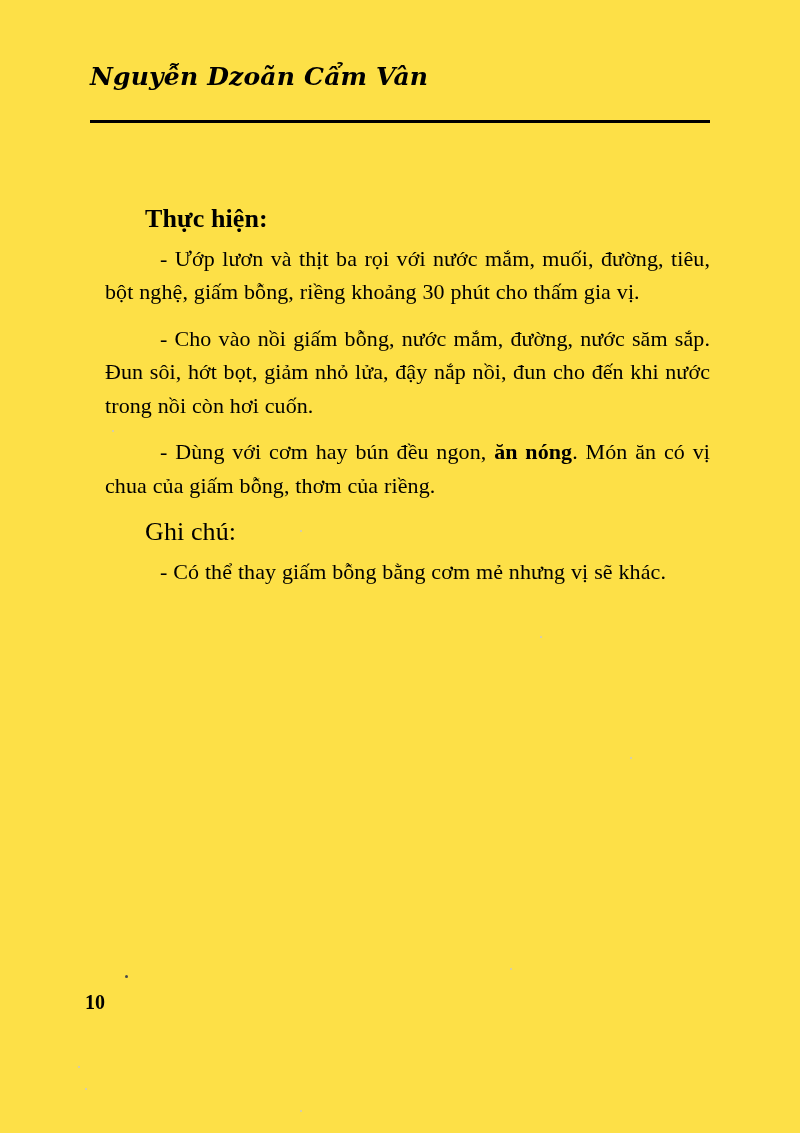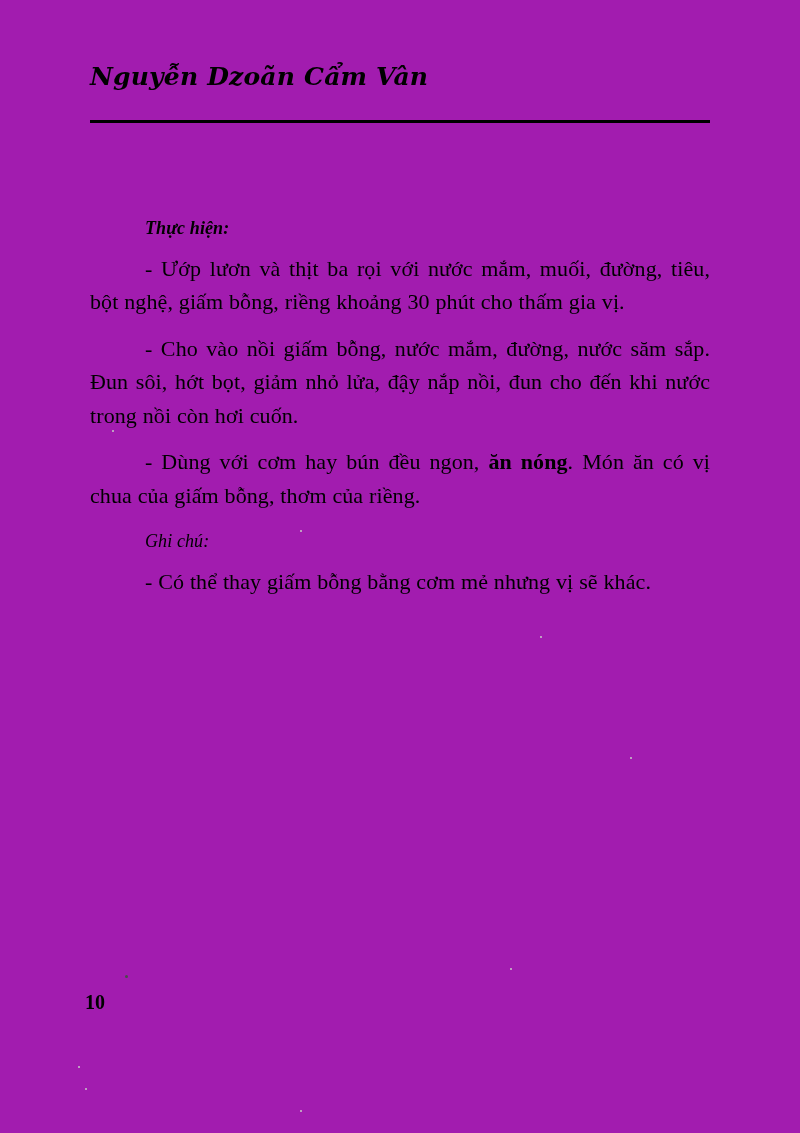--- a/index.html
+++ b/index.html
@@ -7,21 +7,21 @@
     margin: 0;
     padding: 0;
     background: #ffffff;
   }
 
   .page {
     position: relative;
     width: 800px;
     height: 1133px;
     margin: 0 auto;
-    background: #a21caf;
+    background: #fde047;
     color: #000000;
     overflow: hidden;
     font-family: "Liberation Serif", "DejaVu Serif", serif;
     -webkit-font-smoothing: antialiased;
   }
 
   
   .running-head {
     position: absolute;
     left: 90px;
@@ -46,39 +46,38 @@
 
   
   .column {
     position: absolute;
     left: 90px;
     top: 196px;
     width: 620px;
   }
 
   .section-title {
-    font-size: 18px;
+    font-size: 26px;
     font-weight: bold;
-    font-style: italic;
     text-indent: 55px;
     line-height: 33.5px;
-    margin: 16px 0 6px 0;
+    margin: 6px 0 6px 0;
     letter-spacing: 0.1px;
   }
 
   .section-title.light {
     font-weight: normal;
   }
 
   p.body {
     font-size: 22px;
     line-height: 33.5px;
     text-align: justify;
     text-indent: 55px;
-    margin: 0 0 13px 0;
+    margin: 0 0 13px 15px;
     letter-spacing: 0.1px;
     word-spacing: 0.2px;
     -webkit-hyphens: none;
     hyphens: none;
   }
 
   p.body:last-child {
     margin-bottom: 0;
   }
 

